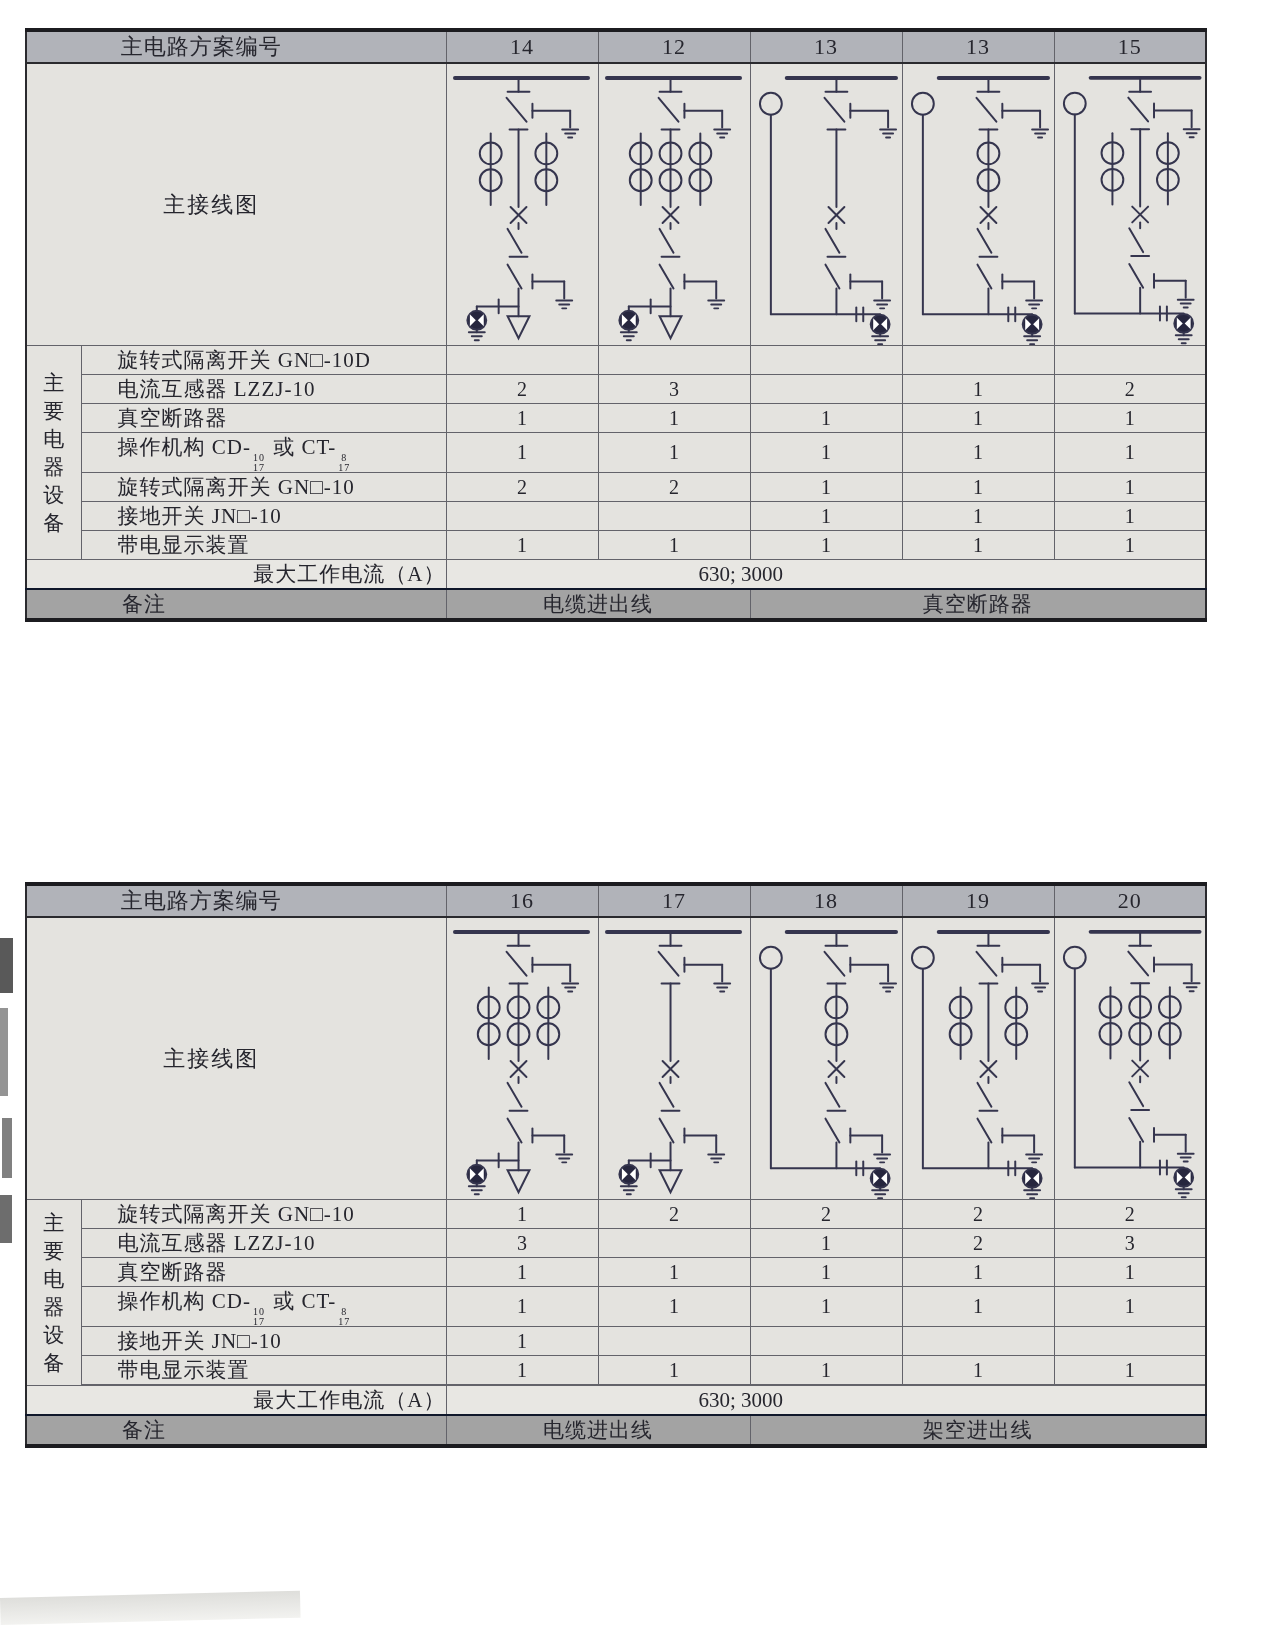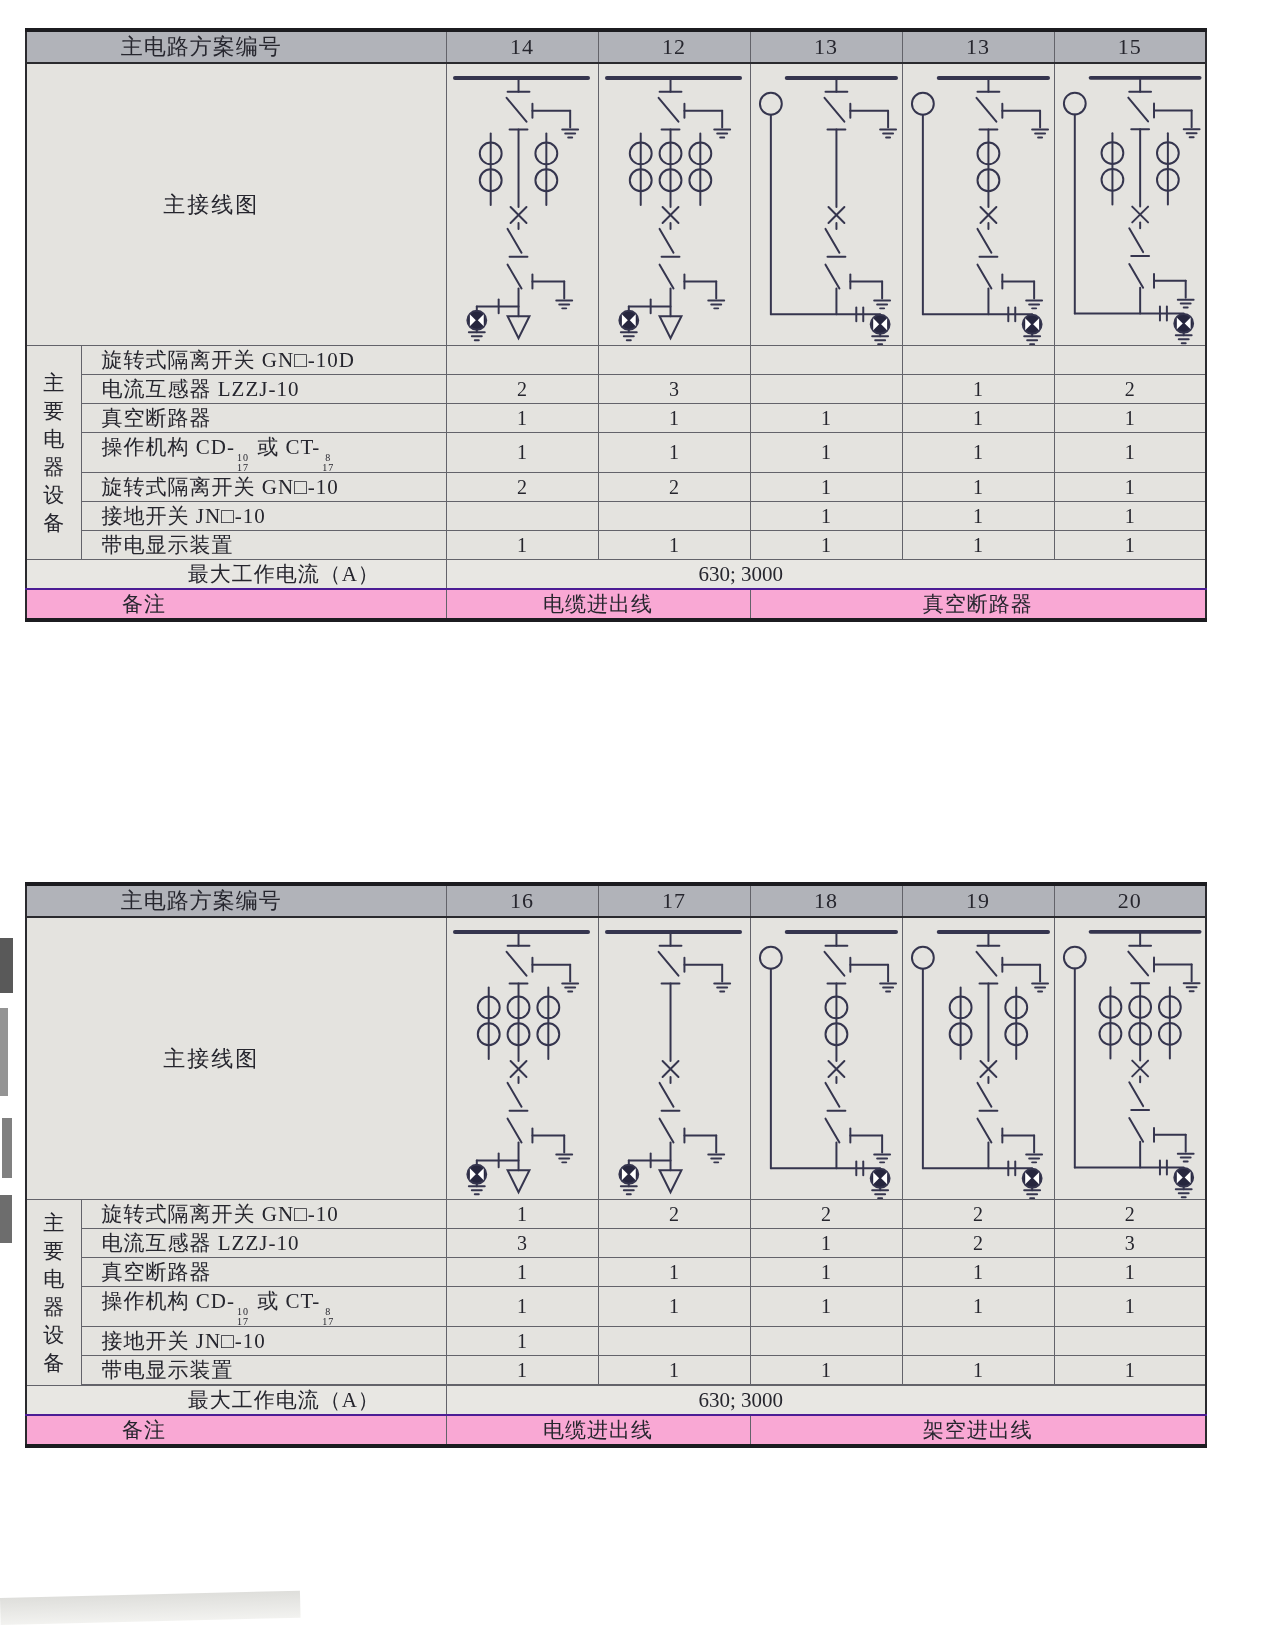--- a/index.html
+++ b/index.html
@@ -21,29 +21,29 @@
 
   tr.diagram-row td{vertical-align:middle;}
   td.diagram-label{text-align:center;font-size:22px;padding-right:50px;letter-spacing:2px;}
   td.diagram-cell{padding:0;}
   td.diagram-cell svg{display:block;width:100%;height:100%;}
 
   td.group-label{padding:0;}
   .vstack{height:100%;display:flex;flex-direction:column;justify-content:space-around;
     align-items:center;font-size:21px;padding:8px 0;}
 
-  td.equip-label{font-size:21px;text-align:left;padding-left:20px;letter-spacing:1px;margin-left:40px;}
+  td.equip-label{font-size:21px;text-align:left;padding-left:36px;letter-spacing:1px;margin-left:40px;}
   td.val{text-align:center;font-size:20px;}
   td.white{background:#ffffff;}
 
   tr.current-row td{background:#e8e7e3;font-size:21px;}
-  td.current-label{text-align:center;padding-left:95px;letter-spacing:1px;}
+  td.current-label{text-align:right;padding-left:95px;letter-spacing:1px;}
   td.current-value{text-align:center;padding-right:170px;margin-left:28px;}
 
-  tr.note-row td{background:#f9a8d4;font-size:21px;border-top:2px solid #4c1d95;letter-spacing:1px;}
+  tr.note-row td{background:#a3a3a3;font-size:21px;border-top:2px solid #0f172a;letter-spacing:1px;}
   td.note-label{text-align:left;padding-left:95px;}
   td.note-val{text-align:center;}
 
   .frac{display:inline-flex;flex-direction:column;line-height:0.95;font-size:10px;
     vertical-align:-7px;margin:0 2px;text-align:center;}
 
   
   .artifact{position:absolute;background:#3c3c3c;}
   .a1{left:0;top:938px;width:13px;height:55px;opacity:.85;}
   .a2{left:0;top:1008px;width:8px;height:88px;opacity:.55;}

